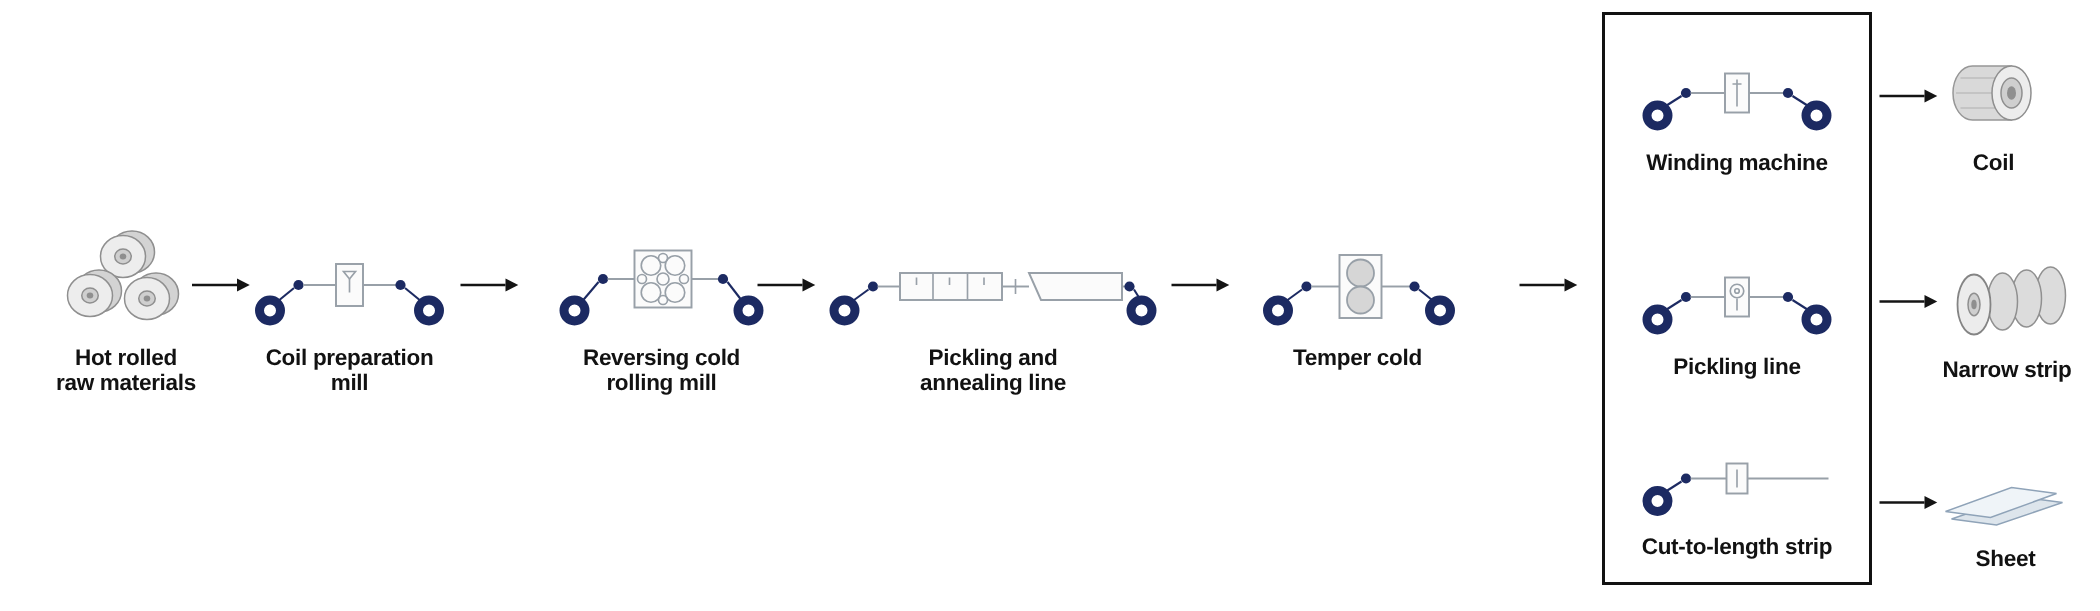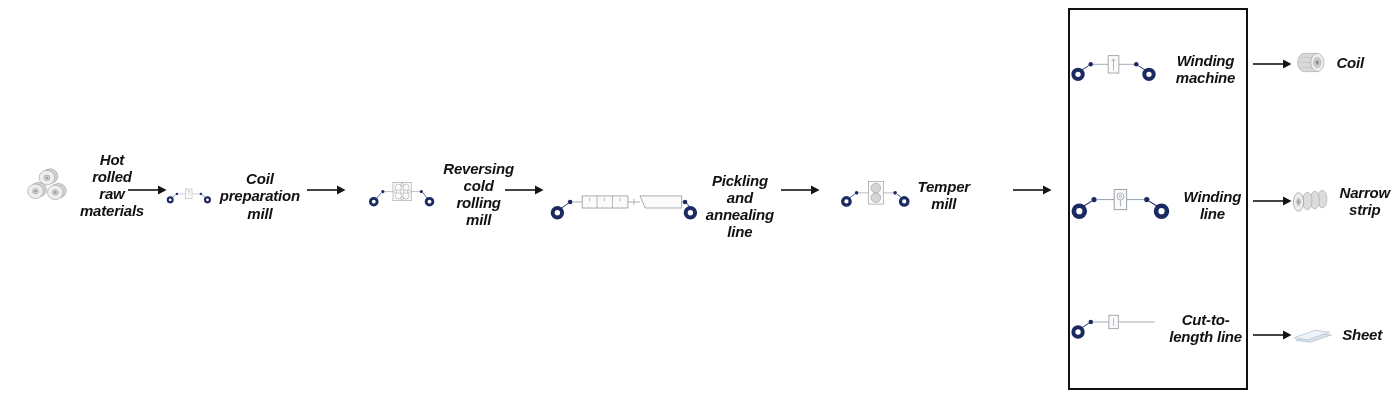--- a/index.html
+++ b/index.html
@@ -5,21 +5,21 @@
   :root{
     --navy:#1c2a62; --line:#98a0a8; --box-fill:#fbfbfb; --metal:#d6d6d6;
     --arrow:#141414; --text:#121212;
   }
   html,body{margin:0;padding:0;background:#fff;}
   .canvas{
     position:relative; width:1400px; height:407px; background:#fff;
     font-family:"Liberation Sans", sans-serif; overflow:hidden;
   }
   .stage, .finish-row, .output{
-    position:absolute; display:flex; flex-direction:row; align-items:center; gap:8px;font-style:italic;
+    position:absolute; display:flex; flex-direction:column; align-items:center; gap:8px;
   }
   .label{
     font-weight:bold; font-size:15px; line-height:1.14; text-align:center;
     white-space:pre-line; color:var(--text); letter-spacing:-0.2px;
   }
   .arrow{position:absolute;}
   .finish-box{
     position:absolute; left:1068px; top:8px; width:180px; height:382px;
     border:2.5px solid #111; box-sizing:border-box; background:#fff;
   }
@@ -169,21 +169,21 @@
       <circle class="dot" cx="31" cy="23" r="3.4"></circle>
       <line class="gline" x1="34" y1="23" x2="53" y2="23"></line>
       <rect class="gbox" x="53" y="2" width="28" height="42"></rect>
       <circle class="metal" cx="67" cy="14" r="9"></circle>
       <circle class="metal" cx="67" cy="32" r="9"></circle>
       <line class="gline" x1="81" y1="23" x2="100" y2="23"></line>
       <circle class="dot" cx="103" cy="23" r="3.4"></circle>
       <line class="strip" x1="106" y1="25" x2="116" y2="33"></line>
       <circle class="donut" cx="120" cy="39" r="7"></circle>
     </svg>
-    <div class="label">Temper mill</div>
+    <div class="label">Temper cold</div>
   </div>
 
   <svg class="arrow" style="left:1012px; top:183px;" width="40" height="14" viewBox="0 0 40 14">
     <line class="aline" x1="1" y1="7" x2="31" y2="7"></line>
       <polygon class="ahead" points="31,2.6 39.5,7 31,11.4"></polygon>
   </svg>
 
   <div class="finish-box">
 
     <div class="finish-row" style="top:36px;">
@@ -211,34 +211,34 @@
         <line class="gline" x1="34" y1="16" x2="57" y2="16"></line>
         <rect class="gbox" x="57" y="3" width="16" height="26"></rect>
         <circle class="gdetail" cx="65" cy="12" r="4.5"></circle>
         <circle class="gdetail" cx="65" cy="12" r="1.5"></circle>
         <line class="gdetail" x1="65" y1="17" x2="65" y2="25"></line>
         <line class="gline" x1="73" y1="16" x2="96" y2="16"></line>
         <circle class="dot" cx="99" cy="16" r="3.4"></circle>
         <line class="strip" x1="102" y1="18" x2="113" y2="25"></line>
         <circle class="donut" cx="118" cy="31" r="7"></circle>
       </svg>
-      <div class="label">Winding line</div>
+      <div class="label">Pickling line</div>
     </div>
 
     <div class="finish-row" style="top:298px;">
       <svg width="130" height="40" viewBox="0 0 130 40">
         <circle class="donut" cx="12" cy="26" r="7"></circle>
         <line class="strip" x1="17" y1="20" x2="28" y2="13"></line>
         <circle class="dot" cx="31" cy="11" r="3.4"></circle>
         <line class="gline" x1="34" y1="11" x2="58" y2="11"></line>
         <rect class="gbox" x="58" y="1" width="14" height="20"></rect>
         <line class="gdetail" x1="65" y1="5" x2="65" y2="17"></line>
         <line class="gline" x1="72" y1="11" x2="126" y2="11"></line>
       </svg>
-      <div class="label">Cut-to-length line</div>
+      <div class="label">Cut-to-length strip</div>
     </div>
 
   </div>
 
   <svg class="arrow" style="left:1252px; top:57px;" width="40" height="14" viewBox="0 0 40 14">
     <line class="aline" x1="1" y1="7" x2="31" y2="7"></line>
       <polygon class="ahead" points="31,2.6 39.5,7 31,11.4"></polygon>
   </svg>
   <svg class="arrow" style="left:1252px; top:194px;" width="40" height="14" viewBox="0 0 40 14">
     <line class="aline" x1="1" y1="7" x2="31" y2="7"></line>

